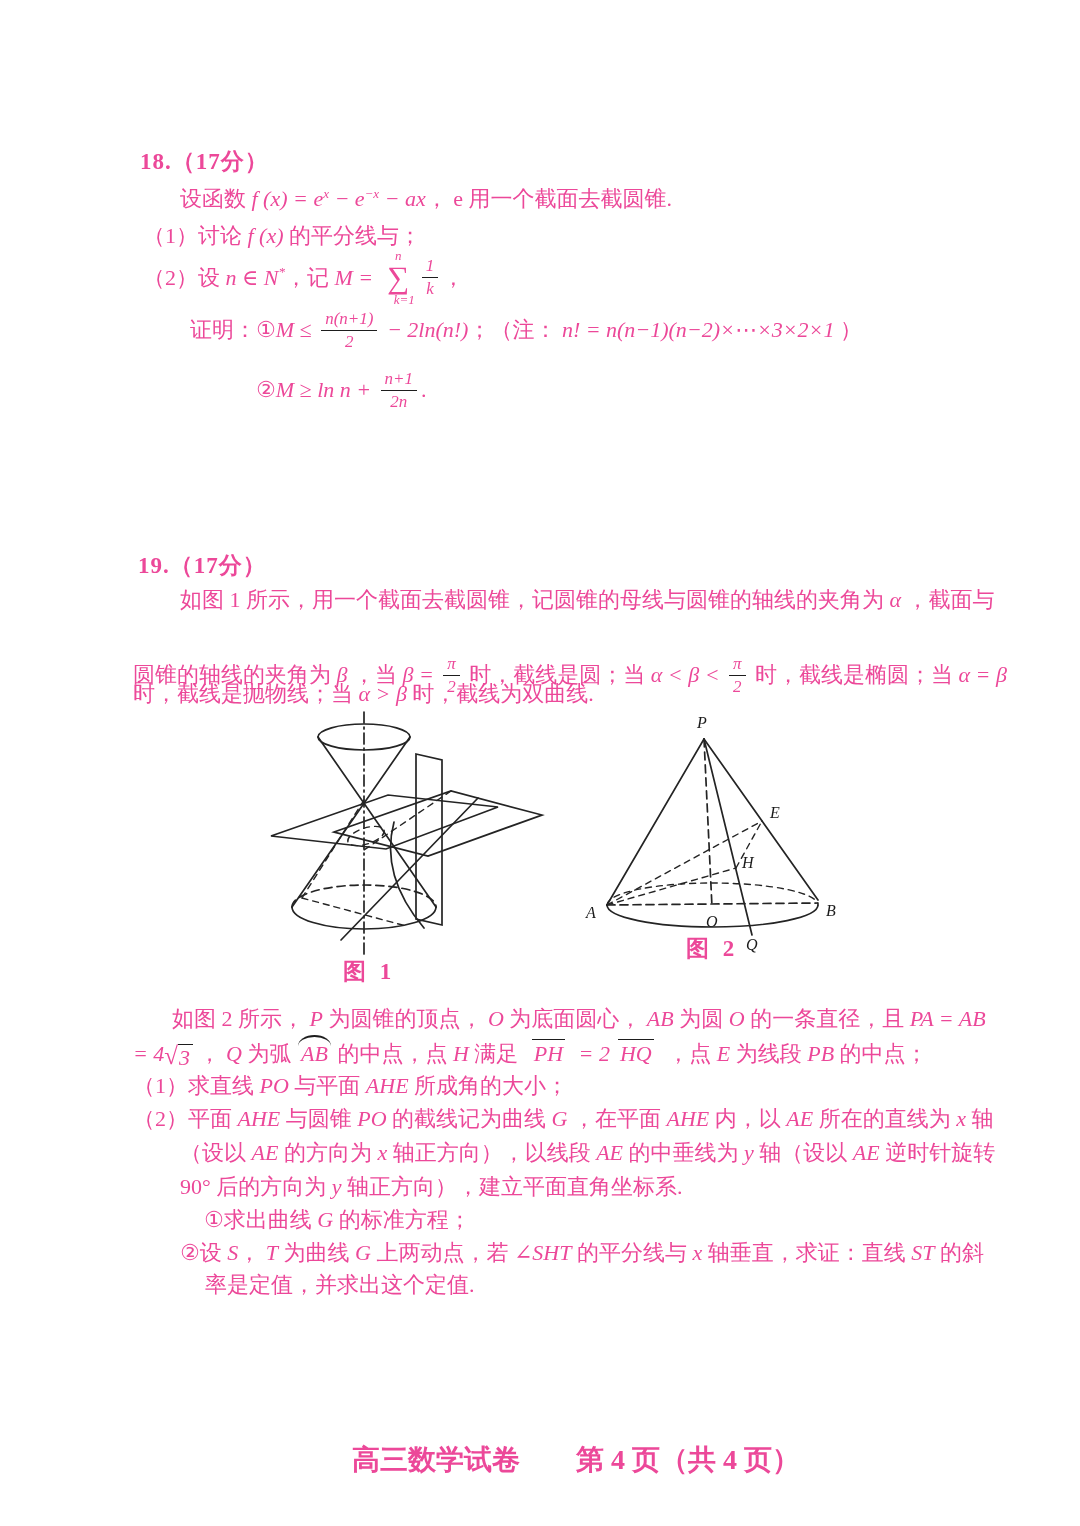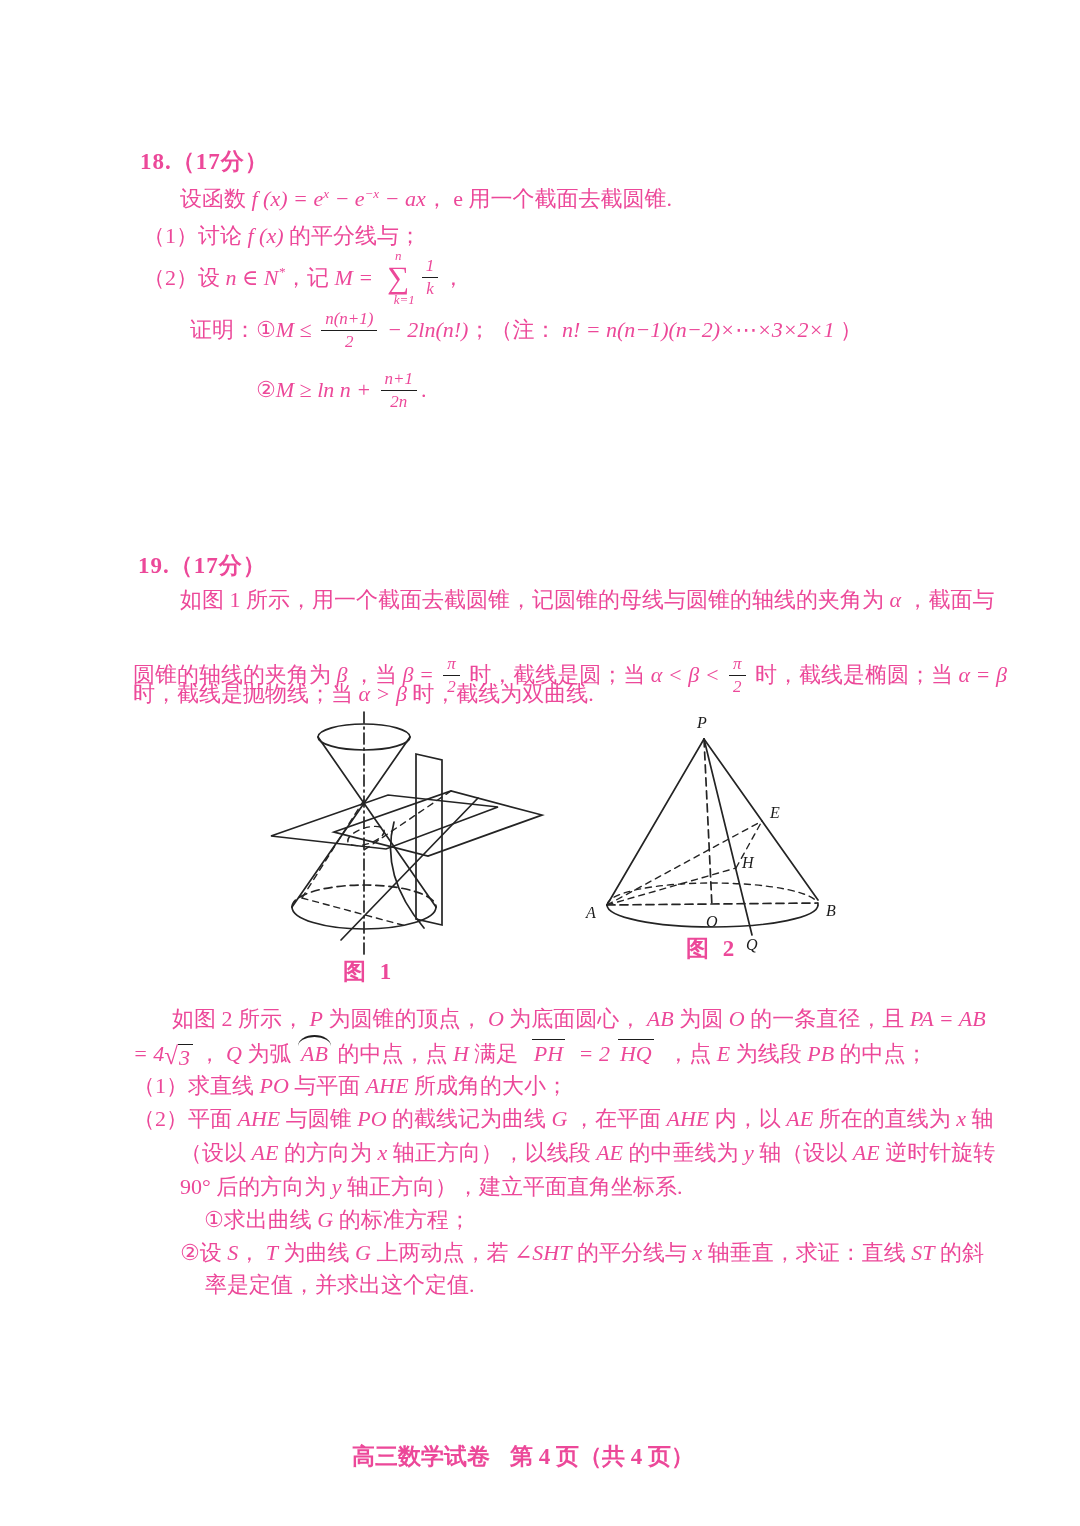--- a/index.html
+++ b/index.html
@@ -8,21 +8,21 @@
     width:1080px;height:1526px;
     margin:0 auto;
     background:#ffffff;
     font-family:"Liberation Serif","DejaVu Serif","DejaVu Sans",serif;
     color:#ec4899;
     overflow:hidden;
   }
   .ln{position:absolute;white-space:nowrap;font-size:22px;line-height:30px;}
   .hd{position:absolute;white-space:nowrap;font-size:23px;font-weight:600;letter-spacing:1px;}
   .cap{position:absolute;white-space:nowrap;font-size:23px;font-weight:600;letter-spacing:4px;}
-  .footer{position:absolute;display:flex;gap:20px;font-size:23px;font-weight:600;}
+  .footer{position:absolute;display:flex;gap:56px;font-size:28px;font-weight:600;}
   .seg-t{font-style:normal;}
   .seg-m{font-style:italic;}
   sup.seg-sup{font-size:13px;font-style:italic;line-height:0;}
   .frac{display:inline-flex;flex-direction:column;align-items:center;vertical-align:middle;
         font-size:17px;line-height:1.15;font-style:italic;margin:0 4px;transform:translateY(-2px);}
   .frac .num{padding:0 4px 1px;border-bottom:1.6px solid #1d1d1d;}
   .frac .den{padding-top:1px;}
   .sum{display:inline-flex;flex-direction:column;align-items:center;vertical-align:middle;
        line-height:1;margin:0 3px;transform:translateY(-2px);}
   .sum-top{font-size:13px;font-style:italic;}

